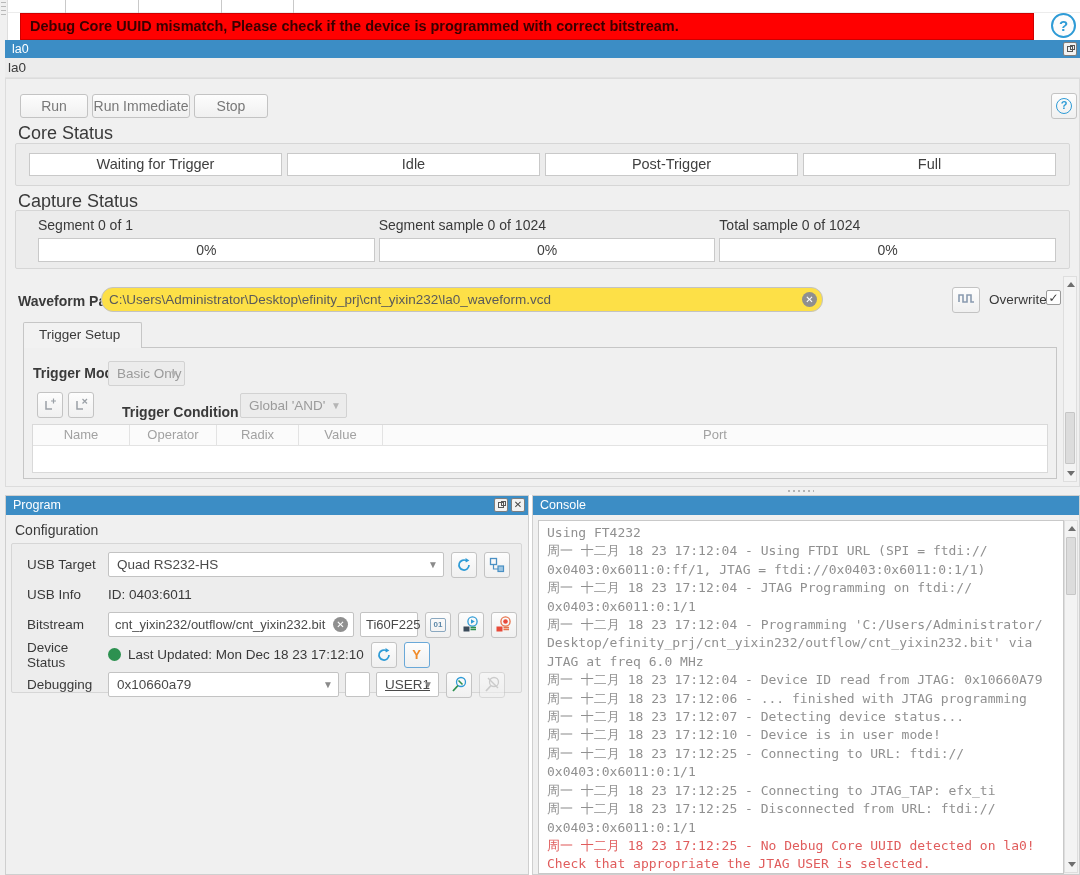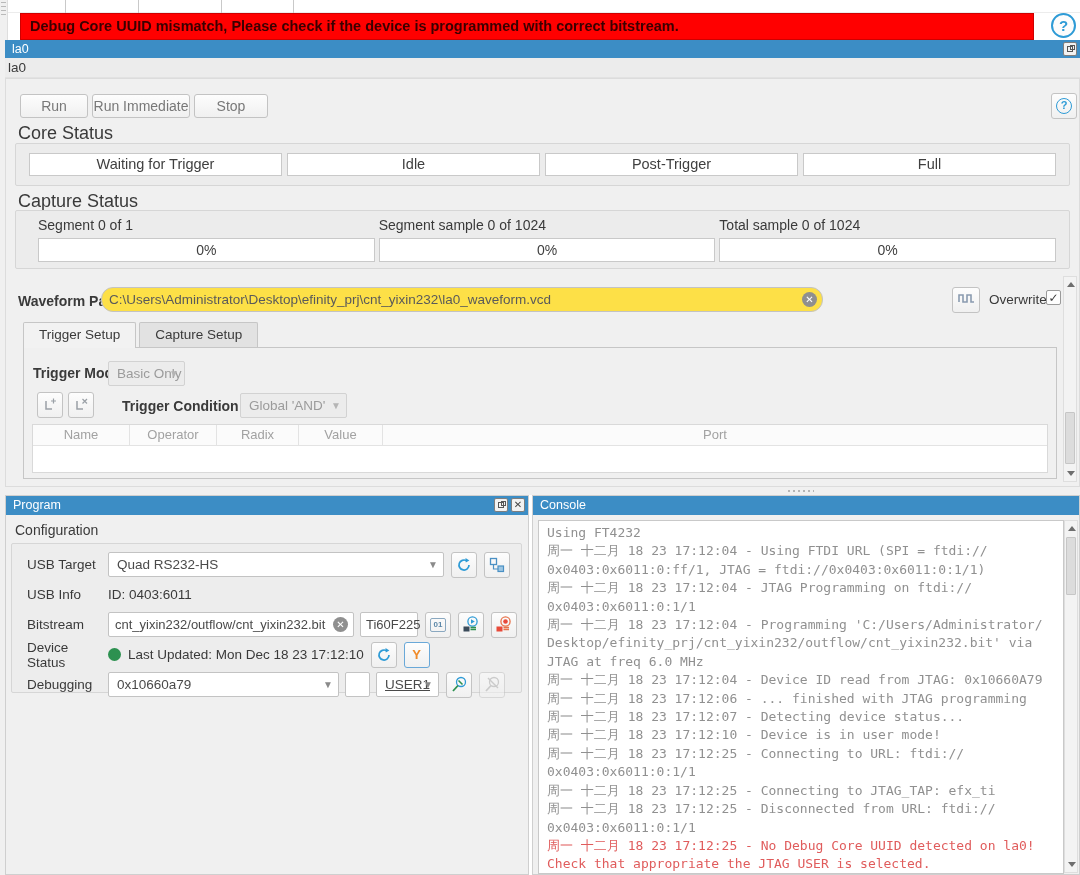--- a/index.html
+++ b/index.html
@@ -58,37 +58,37 @@
   .wave-label{position:absolute;left:12px;top:19px;font-size:14px;font-weight:600;color:#3a3a3a;}
   .wave-input{position:absolute;left:95px;top:13px;width:722px;height:25px;background:#fde047;border:1px solid #c3c3c3;
     border-radius:12px;font-size:13.5px;color:#5a5a5a;line-height:23px;padding:0 24px 0 7px;white-space:nowrap;overflow:hidden;}
   .clear-ic{position:absolute;right:5px;top:4px;width:15px;height:15px;border-radius:50%;background:#8f8f8f;color:#fff;
     font-size:10px;font-weight:700;text-align:center;line-height:15px;}
   .wave-btn{position:absolute;left:946px;top:13px;width:28px;height:26px;background:linear-gradient(#fdfdfd,#f0f0f0);
     border:1px solid #c3c3c3;border-radius:3px;padding:4px 0 0 5px;}
   .overwrite-label{position:absolute;left:983px;top:18px;font-size:13.5px;color:#3a3a3a;}
   .overwrite-box{position:absolute;left:1040px;top:16px;width:15px;height:15px;background:#fdfdfd;border:1px solid #9a9a9a;
     border-radius:2px;color:#3a3a3a;font-size:12px;font-weight:700;text-align:center;line-height:14px;}
-  .tabs{position:absolute;left:17px;top:48px;display:flex;}
+  .tabs{position:absolute;left:17px;top:48px;display:flex;flex-direction:column;}
   .tab{height:25px;line-height:24px;padding:0 15px;font-size:13.5px;color:#3a3a3a;background:#e2e2e2;
     border:1px solid #c6c6c6;border-bottom:none;border-radius:2px 2px 0 0;margin-right:3px;}
   .tab.active{background:#f2f2f2;position:relative;z-index:3;height:26px;}
   .tab-frame{position:absolute;left:17px;right:22px;top:73px;bottom:7px;border:1px solid #c6c6c6;background:#f0f0f0;z-index:2;}
   .tmode-label{position:absolute;left:9px;top:17px;font-size:14px;font-weight:600;color:#3a3a3a;}
   .select{position:relative;background:#ffffff;border:1px solid #c3c3c3;border-radius:2px;font-size:13.5px;color:#4a4a4a;
     height:25px;line-height:23px;padding:0 18px 0 8px;white-space:nowrap;}
   .select .arr{position:absolute;right:5px;top:0;color:#8a8a8a;font-size:10px;}
   .select.disabled{background:#ececec;color:#9b9b9b;border-color:#d2d2d2;}
   .select.disabled .arr{color:#b5b5b5;}
   .tmode-select{position:absolute;left:84px;top:13px;width:77px;}
   .icon-btn{width:26px;height:26px;background:linear-gradient(#fdfdfd,#f0f0f0);border:1px solid #c3c3c3;border-radius:3px;
     display:inline-flex;align-items:center;justify-content:center;}
   .icon-btn.disabled{opacity:.55;}
   .trig-btns{position:absolute;left:13px;top:44px;display:flex;gap:5px;}
-  .tcond-label{position:absolute;left:98px;top:50px;font-size:14px;font-weight:600;color:#3a3a3a;}
+  .tcond-label{position:absolute;left:98px;top:56px;font-size:14px;font-weight:600;color:#3a3a3a;}
   .tcond-select{position:absolute;left:216px;top:45px;width:107px;background:#ececec;color:#9b9b9b;border-color:#d2d2d2;}
   .trigger-table{position:absolute;left:8px;right:8px;top:76px;bottom:5px;background:#fff;border:1px solid #d9d9d9;}
   .tt-header{display:flex;height:21px;background:#fbfbfb;border-bottom:1px solid #e3e3e3;}
   .tt-h{border-right:1px solid #e3e3e3;font-size:13px;color:#a2a2a2;text-align:center;line-height:20px;}
   .tt-h:nth-child(1){width:97px;} .tt-h:nth-child(2){width:87px;} .tt-h:nth-child(3){width:82px;}
   .tt-h:nth-child(4){width:84px;} .tt-h:nth-child(5){flex:1;border-right:none;}
 
   
   .vscroll{position:absolute;width:14px;background:#f3f3f3;border:1px solid #dedede;}
   .vscroll .arrow-up,.vscroll .arrow-dn{position:absolute;left:3px;width:0;height:0;border-left:4px solid transparent;border-right:4px solid transparent;}

